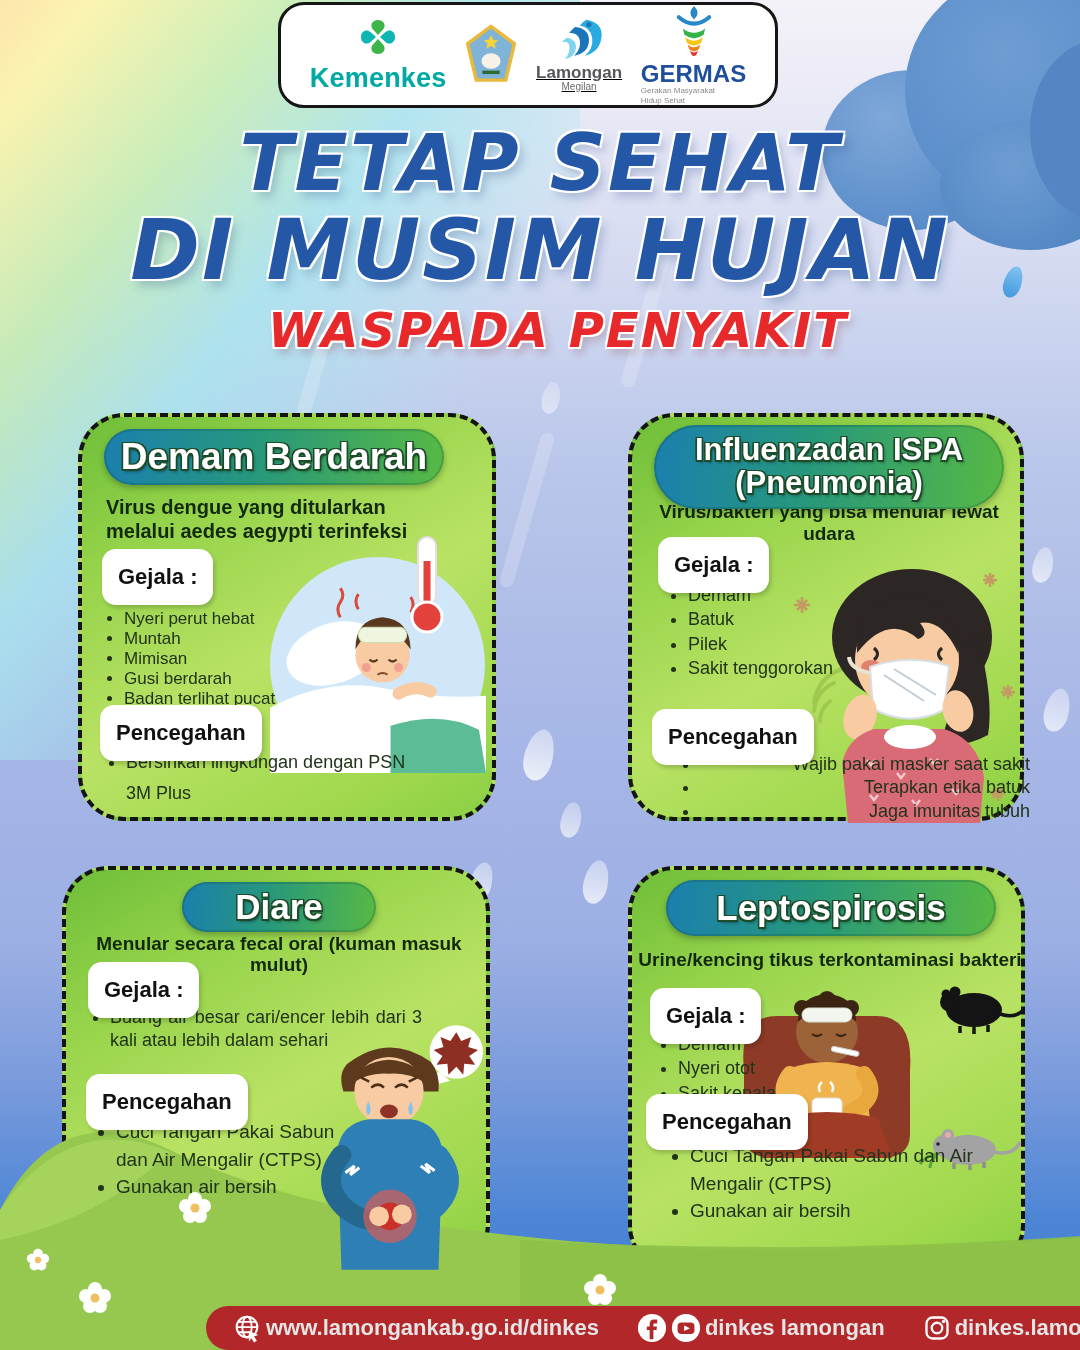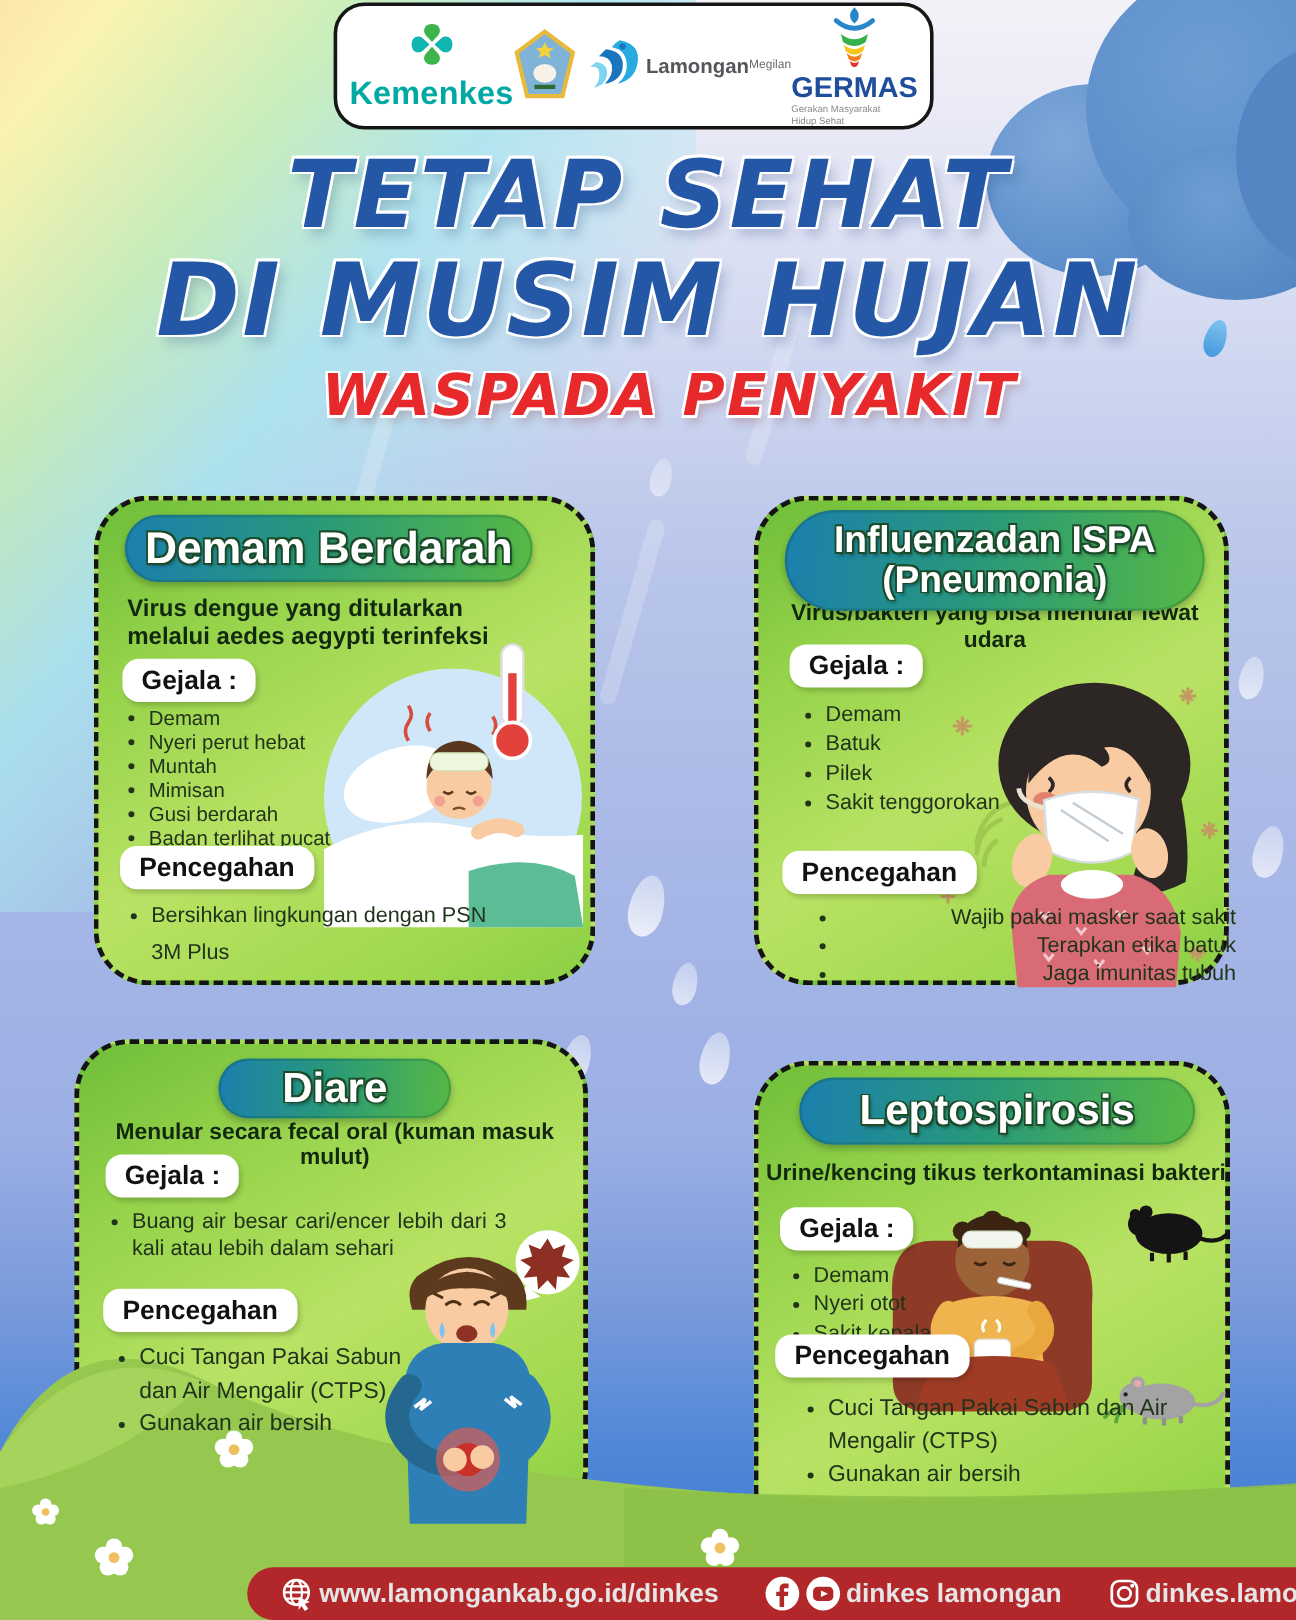--- a/index.html
+++ b/index.html
@@ -15,21 +15,21 @@
     background:linear-gradient(180deg,rgba(255,255,255,.5),rgba(255,255,255,.92));
     border-radius:50% 50% 50% 50% / 58% 58% 42% 42%;}
   .drop.blue{background:linear-gradient(180deg,#7fc2ef,#459ade);}
   .grass-svg{position:absolute;left:0;bottom:0;pointer-events:none;}
   .page-tab{position:absolute;left:428px;top:1342px;width:48px;height:8px;background:#e2572e;border-radius:3px;}
   
   .logo-bar{position:absolute;left:278px;top:2px;width:500px;height:106px;background:#fff;border:3px solid #161616;
     border-radius:26px;display:flex;align-items:center;justify-content:space-evenly;padding:0 10px;box-sizing:border-box;z-index:5;}
   .logo{display:flex;align-items:center;gap:6px;flex-direction:column;}
   .kemenkes-word{color:#00a9a3;font-weight:bold;font-size:27px;letter-spacing:.2px;}
-  .megilan{flex-direction:row;gap:0;}
+  .megilan{flex-direction:column;gap:0;text-decoration:underline;}
   .megilan-word{color:#55565a;font-weight:bold;font-size:17px;line-height:1;}
   .megilan-sub{color:#6a6b6e;font-size:10px;line-height:1.2;}
   .germas-text{display:flex;flex-direction:column;line-height:1;}
   .germas-word{color:#1f4e9c;font-weight:bold;font-size:24px;}
   .germas-sub{color:#8a8a8a;font-size:8px;line-height:1.25;}
   
   .title-block{position:absolute;left:0;top:124px;width:1080px;text-align:center;z-index:4;
     font-family:"DejaVu Sans","Liberation Sans",sans-serif;font-style:italic;font-weight:bold;}
   .title-line1{font-size:78px;line-height:1.0;color:#2458a6;letter-spacing:2px;
     text-shadow:-2px -2px 0 #fff,2px -2px 0 #fff,-2px 2px 0 #fff,2px 2px 0 #fff,5px 7px 10px rgba(40,70,130,.25);}
@@ -40,21 +40,21 @@
   
   .card{position:absolute;border:4px dashed #141414;border-radius:46px;box-sizing:border-box;
     background:linear-gradient(150deg,#6fbe39 0%,#95d34a 25%,#b9e264 55%,#9fd84d 85%,#8bcf45 100%);}
   .card-pill{position:absolute;display:flex;flex-direction:column;align-items:center;justify-content:center;
     background:linear-gradient(95deg,#1b7fae 0%,#27987b 45%,#57b944 100%);border-radius:999px;
     box-shadow:0 3px 6px rgba(0,0,0,.25), inset 0 0 0 2px rgba(12,60,40,.2);z-index:3;text-align:center;}
   .card-title,.card-title2{color:#fff;font-weight:bold;line-height:1.05;
     text-shadow:-1.5px -1.5px 0 #1c4b2a,1.5px -1.5px 0 #1c4b2a,-1.5px 1.5px 0 #1c4b2a,1.5px 1.5px 0 #1c4b2a,2px 3px 3px rgba(0,0,0,.35);}
   .card-title2:empty{display:none;}
   .card-desc{position:absolute;margin:0;color:#13290f;font-weight:bold;z-index:2;}
-  .label-pill{position:absolute;background:#fff;border-radius:14px;padding:5px 16px;font-weight:bold;color:#111;
+  .label-pill{position:absolute;background:#fff;border-radius:14px;padding:15px 16px;font-weight:bold;color:#111;
     font-size:22px;box-shadow:2px 3px 4px rgba(0,0,0,.18);z-index:3;white-space:nowrap;}
   .bullets{position:absolute;margin:0;padding-left:24px;color:#22331c;list-style:disc;z-index:2;}
   .illus{position:absolute;z-index:1;pointer-events:none;}
   
   .c1{left:78px;top:413px;width:418px;height:408px;}
   .c1 .card-pill{left:22px;top:12px;width:340px;min-height:56px;}
   .c1 .card-title{font-size:37px;}
   .c1 .card-desc{left:24px;top:78px;width:352px;font-size:20px;line-height:1.2;}
   .c1 .g-pill{left:20px;top:132px;}
   .c1 .g-list{left:18px;top:172px;width:240px;font-size:17px;line-height:1.18;}
@@ -76,21 +76,21 @@
   .c3{left:62px;top:866px;width:428px;height:404px;}
   .c3 .card-pill{left:116px;top:12px;width:194px;min-height:50px;}
   .c3 .card-title{font-size:35px;}
   .c3 .card-desc{left:6px;top:64px;width:414px;font-size:19px;text-align:center;line-height:1.1;}
   .c3 .g-pill{left:22px;top:92px;}
   .c3 .g-list{left:20px;top:136px;width:312px;font-size:18px;line-height:1.25;text-align:justify;}
   .c3 .p-pill{left:20px;top:204px;}
   .c3 .p-list{left:26px;top:248px;width:230px;font-size:19px;line-height:1.45;}
   .c3 .illus{left:224px;top:152px;width:198px;height:248px;}
   
-  .c4{left:628px;top:884px;width:397px;height:406px;}
+  .c4{left:628px;top:866px;width:397px;height:406px;}
   .c4 .card-pill{left:34px;top:10px;width:330px;min-height:56px;}
   .c4 .card-title{font-size:35px;}
   .c4 .card-desc{left:4px;top:80px;width:388px;font-size:19px;text-align:center;line-height:1.1;}
   .c4 .g-pill{left:18px;top:118px;}
   .c4 .g-list{left:22px;top:162px;width:170px;font-size:18px;line-height:1.35;}
   .c4 .p-pill{left:14px;top:224px;}
   .c4 .p-list{left:34px;top:272px;width:330px;font-size:19px;line-height:1.45;}
   .c4 .illus{left:20px;top:100px;width:370px;height:215px;}
   
   .footer-bar{position:absolute;left:206px;top:1306px;width:874px;height:44px;background:#b2282a;

